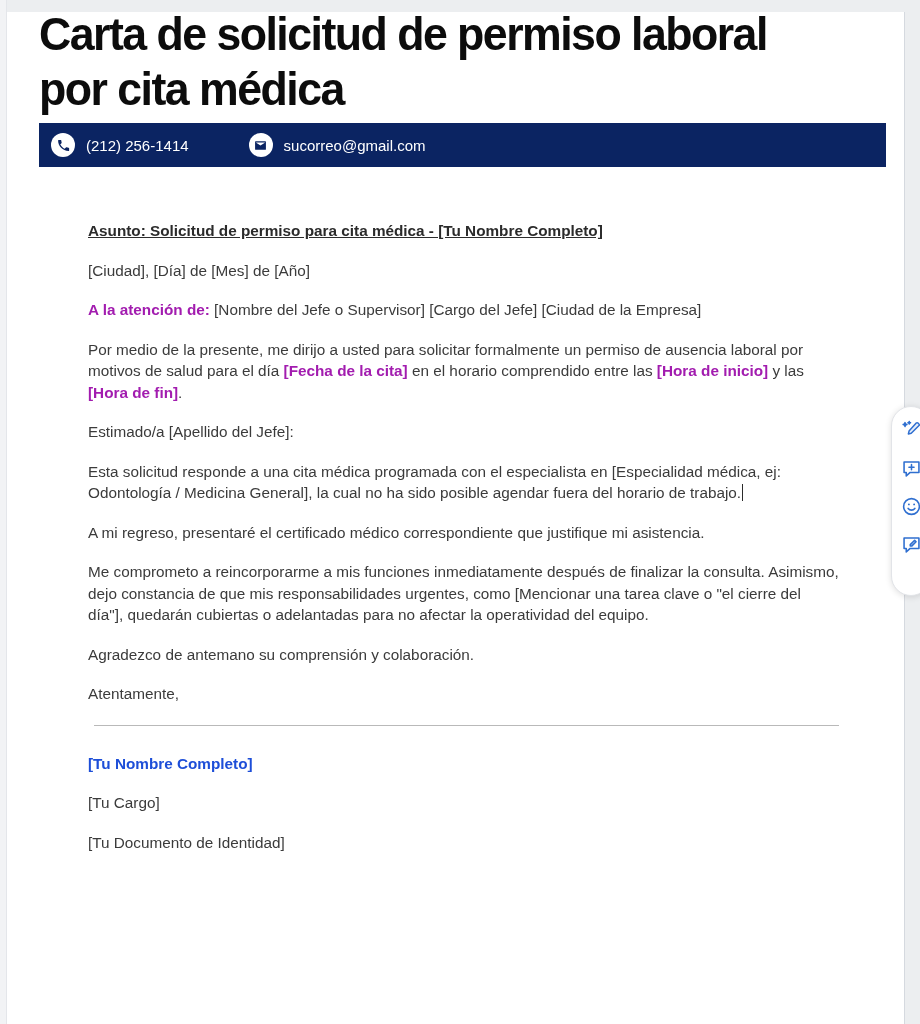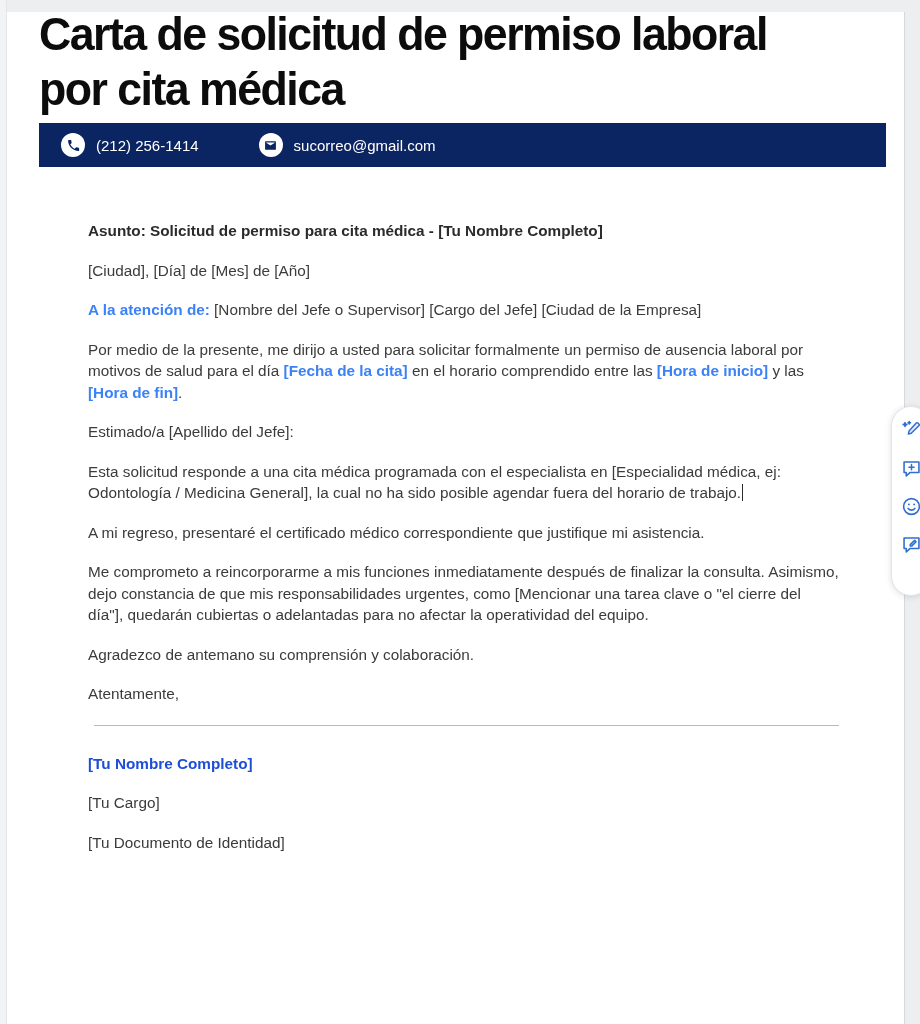--- a/index.html
+++ b/index.html
@@ -48,21 +48,21 @@
     transform-origin:left top;
   }
 
   .contact-bar {
     position:absolute;
     left:32px; top:111px;
     width:847px; height:44px;
     background:#0b2462;
     display:flex;
     align-items:center;
-    padding-left:22px;
+    padding-left:12px;
   }
   .contact-item {
     display:flex;
     align-items:center;
     color:#ffffff;
     font-size:15px;
     line-height:1;
     white-space:nowrap;
   }
   .contact-item.phone { margin-right:60px; }
@@ -79,22 +79,22 @@
   
   .doc-body {
     position:absolute;
     left:81px; top:208px;
     width:752px;
     color:#3b3b3b;
     font-size:15.3px;
     line-height:21.5px;
   }
   .doc-body p { margin-bottom:18px; }
-  .doc-body b, .doc-body strong { color:#3b82f6; font-weight:700; }
-  .p-subject { font-weight:700; color:#2b2b2b; }
+  .doc-body b, .doc-body strong { color:#a21caf; font-weight:700; }
+  .p-subject { font-weight:700; color:#2b2b2b;text-decoration:underline; }
 
   .caret {
     display:inline-block;
     width:1px; height:17px;
     background:#2b2b2b;
     vertical-align:-3px;
     margin-left:1px;
   }
 
   .sig-rule {

